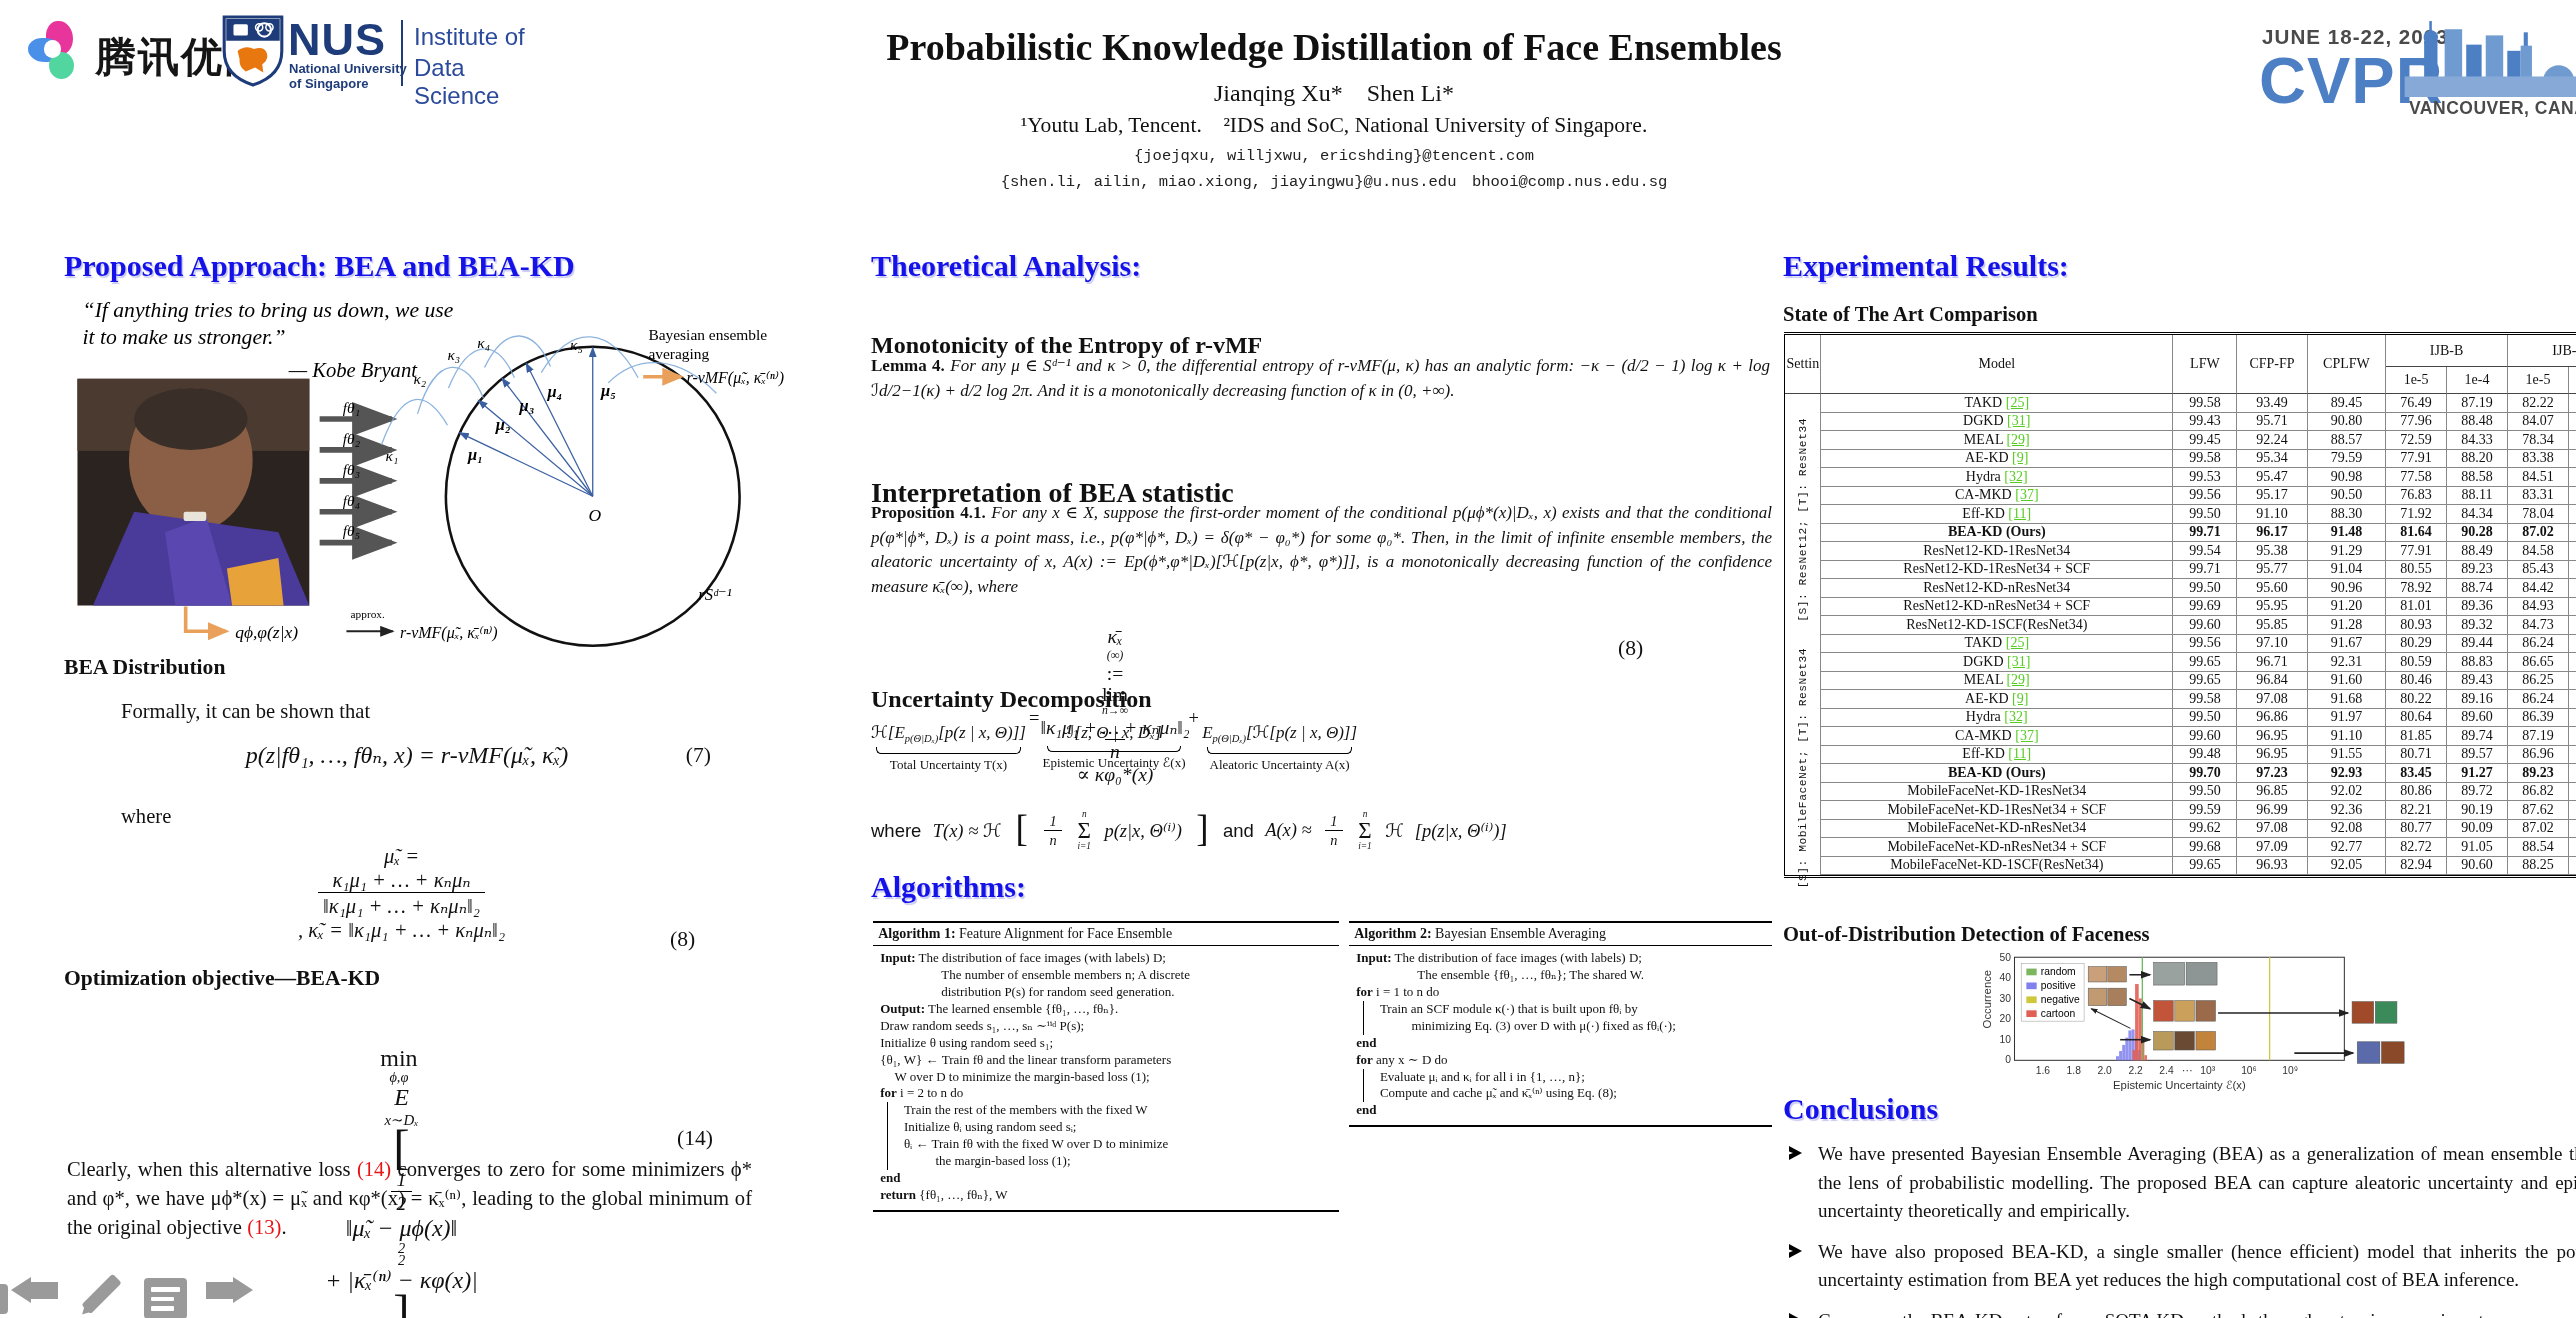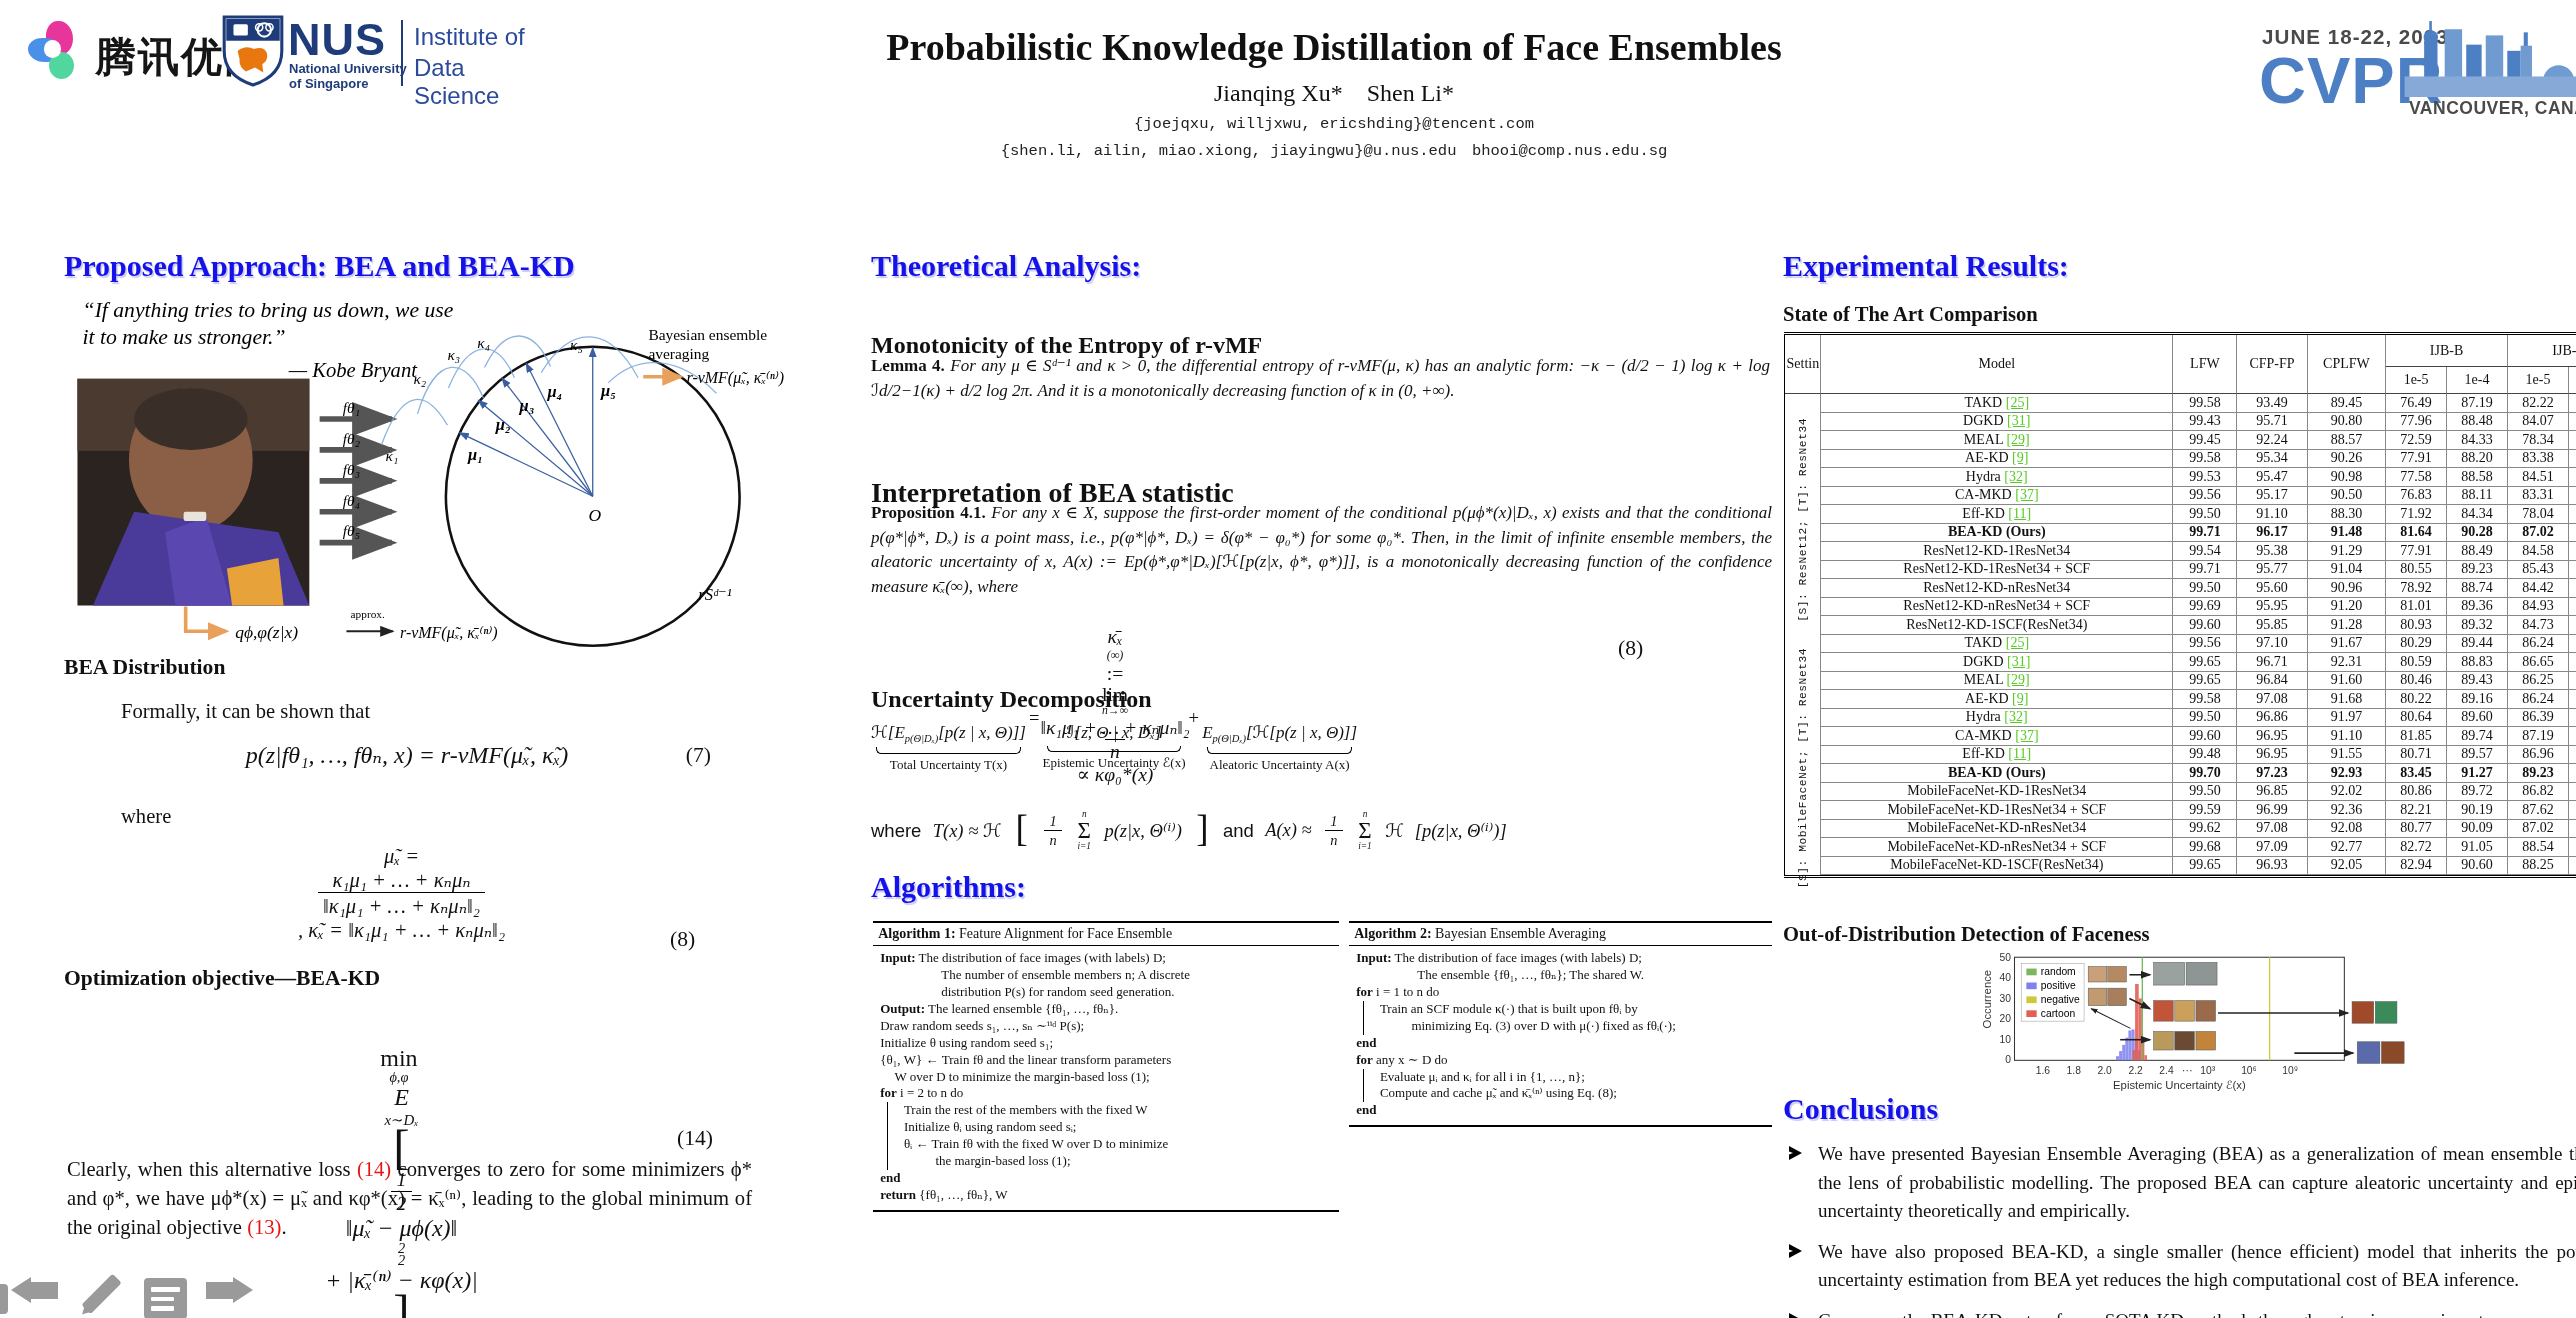--- a/index.html
+++ b/index.html
@@ -137,20 +137,21 @@
     <span class="nus-sub" style="top:49px;">National University</span>
     <span class="nus-sub" style="top:64px;">of Singapore</span>
     <span id="nus-divider"></span>
     <span class="ids-line" style="top:9.3px;">Institute of</span>
     <span class="ids-line" style="top:41px;">Data Science</span>
   </div>
 
   <div class="abs" id="title-block">
     <div id="main-title">Probabilistic Knowledge Distillation of Face Ensembles</div>
     <div id="authors1">Jianqing Xu* Shen Li*</div>
+    <div id="affil">¹Youtu Lab, Tencent. ²IDS and SoC, National University of Singapore.</div>
     <div class="email">{joejqxu, willjxwu, ericshding}@tencent.com</div>
     <div class="email">{shen.li, ailin, miao.xiong, jiayingwu}@u.nus.edu  bhooi@comp.nus.edu.sg</div>
   </div>
 
   <div class="abs" id="cvpr-logo">
     <span id="cvpr-date">JUNE 18-22, 2023</span>
     <span id="cvpr-name">CVPR</span>
     <svg width="222" height="77" viewBox="0 0 430 150" style="position:absolute;left:145px;top:4.1px;">
       <g fill="#4d7fc4">
         <rect x="38" y="40" width="26" height="110"></rect>
@@ -584,21 +585,21 @@
       <td>84.33</td>
       <td>78.34</td>
       <td>87.12</td>
     </tr>
 
     <tr>
       <td class="set-cell"></td>
       <td><span>AE-KD </span><span class="ref">[9]</span></td>
       <td>99.58</td>
       <td>95.34</td>
-      <td>90.26</td>
+      <td>79.59</td>
       <td>77.91</td>
       <td>88.20</td>
       <td>83.38</td>
       <td>90.98</td>
     </tr>
 
     <tr>
       <td class="set-cell"></td>
       <td><span>Hydra </span><span class="ref">[32]</span></td>
       <td>99.53</td>

